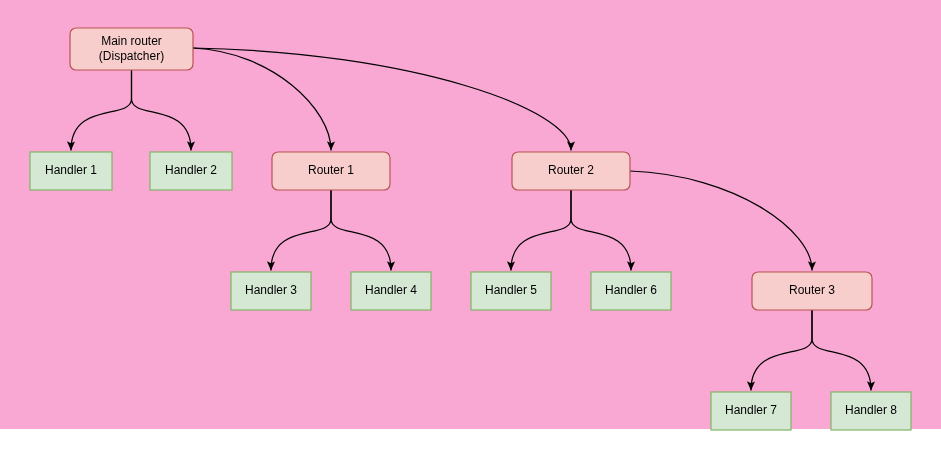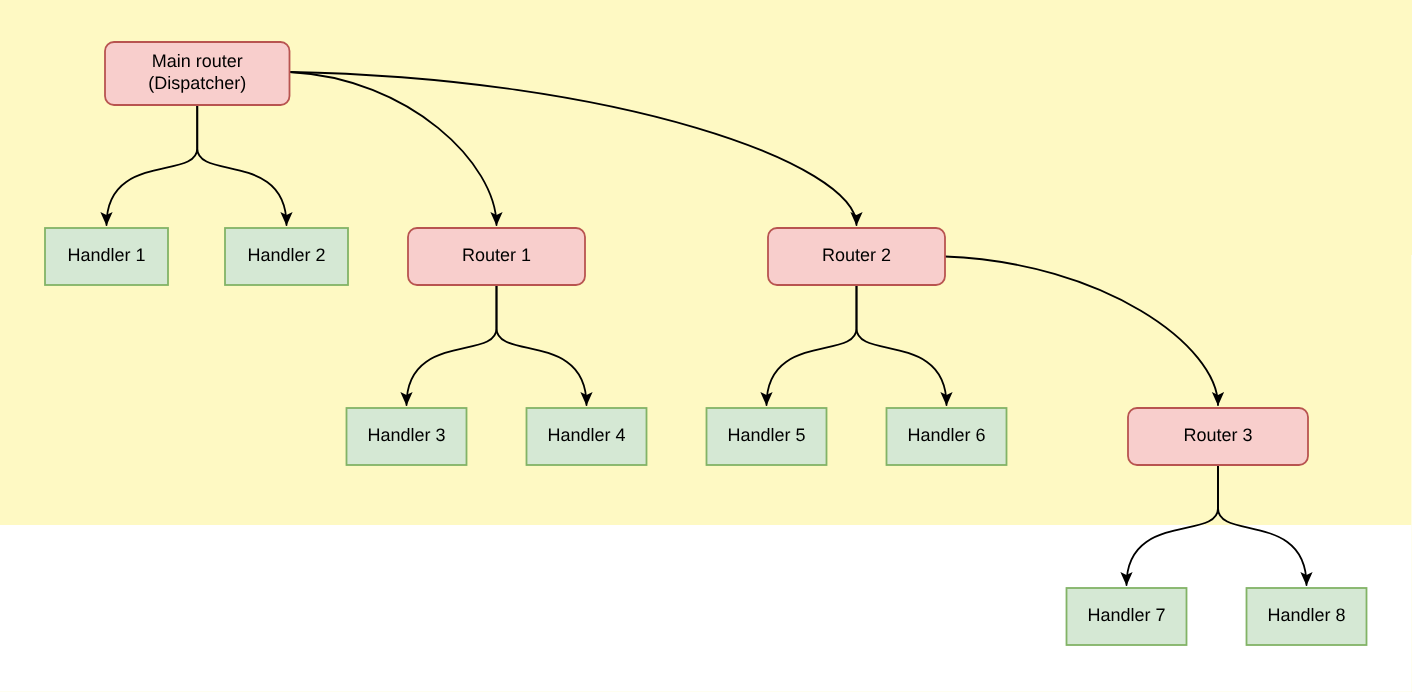--- a/index.html
+++ b/index.html
@@ -9,22 +9,22 @@
   }
   body {
     width: 941px;
     height: 461px;
     font-family: "Liberation Sans", sans-serif;
     overflow: hidden;
   }
   #diagram-canvas {
     position: relative;
     width: 941px;
-    height: 350px;
-    background: #fef9c3;
+    height: 429px;
+    background: #f9a8d4;
   }
   svg.diagram-svg {
     position: absolute;
     top: 0;
     left: 0;
     width: 941px;
     height: 461px;
     display: block;
   }
   .node-label {

